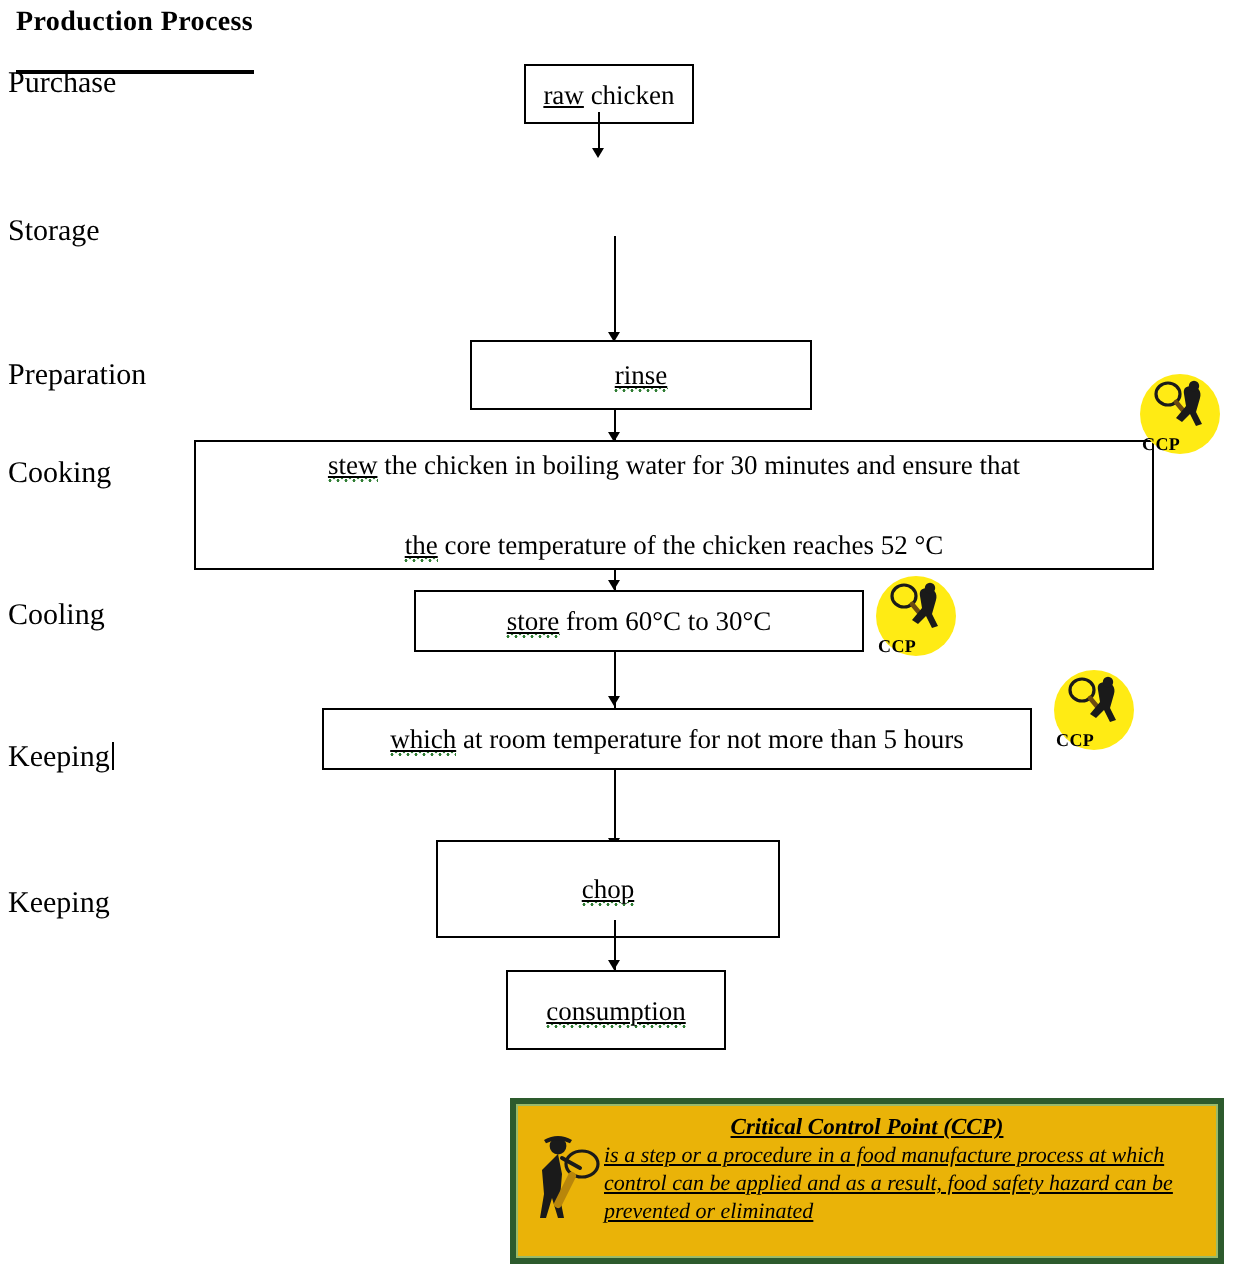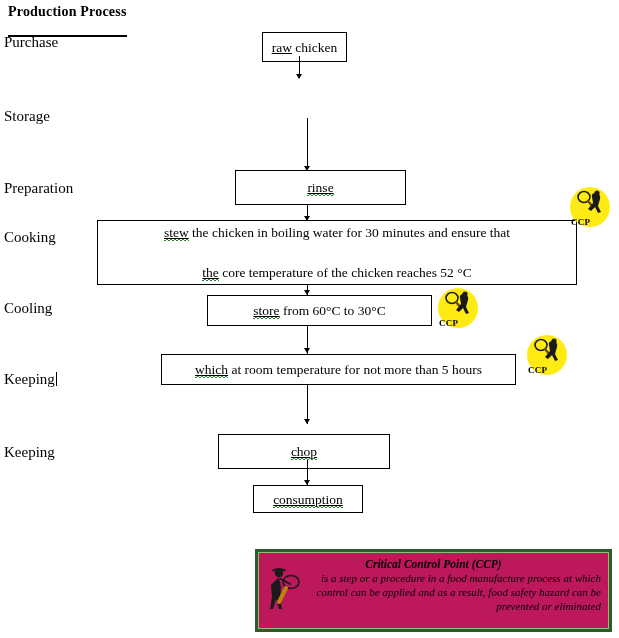--- a/index.html
+++ b/index.html
@@ -78,32 +78,33 @@
     position:absolute;left:1px;bottom:2px;
     font-size:9px;font-weight:bold;
     font-family:"Liberation Serif","DejaVu Serif",serif;
     letter-spacing:.2px;color:#000;
   }
 
   
   .legend{
     position:absolute;
     box-sizing:border-box;
-    background:#be185d;
+    background:#eab308;
     border:3px solid #2d5b2d;
     outline:1px solid #9aba6a;
     outline-offset:-4px;
+    text-decoration:underline;
   }
   .legend-title{
     text-align:center;font-weight:bold;font-style:italic;
     font-size:11.5px;line-height:14px;margin-top:5px;
   }
   .legend-body{
     font-style:italic;font-size:11px;line-height:14px;
-    text-align:right;padding:0 8px 0 44px;
+    text-align:left;padding:0 8px 0 44px;
   }
   .legend svg{position:absolute;left:8px;top:14px;}
 </style>
 </head>
 <body>
 
 <div id="canvas">
 
   <div class="page-title">Production Process</div>
 
@@ -175,27 +176,27 @@
     <div class="disc"></div>
     <svg width="30" height="30" viewBox="0 0 30 30">
       <ellipse cx="9" cy="7" rx="6" ry="5.5" fill="none" stroke="#1a1a1a" stroke-width="1.6"></ellipse>
       <path d="M13 11 L18 17" stroke="#6b4a12" stroke-width="2.4" stroke-linecap="round"></path>
       <path d="M21 3 c3 0 5 3 4 6 l-2 7 3 6 -3 1 -3 -6 -4 4 -3 -2 5 -6 -1 -6 c-0.5 -3 1 -4 4 -4 z" fill="#1a1a1a"></path>
       <circle cx="22" cy="3" r="2.6" fill="#1a1a1a"></circle>
     </svg>
     <div class="ccp-text">CCP</div>
   </div>
 
-  <div class="node" style="left:218px;top:434px;width:172px;height:35px">
+  <div class="node" style="left:218px;top:420px;width:172px;height:49px">
     <span class="txt"><span class="sq sqline">chop</span></span>
   </div>
   <div class="conn" style="left:307px;top:460px;height:25px"></div>
   <div class="arrowhead" style="left:304px;top:480px"></div>
 
-  <div class="node" style="left:253px;top:485px;width:110px;height:28px">
+  <div class="node" style="left:253px;top:485px;width:110px;height:40px">
     <span class="txt"><span class="sq sqline">consumption</span></span>
   </div>
 
   <div class="legend" style="left:255px;top:549px;width:357px;height:83px">
     <svg width="34" height="48" viewBox="0 0 34 48">
       <circle cx="13" cy="7" r="4.2" fill="#1a1a1a"></circle>
       <path d="M6 4 q7 -4 14 0 l-1 1.6 q-6 -3 -12 0 z" fill="#1a1a1a"></path>
       <path d="M13 11 l2 10 -1 12 2 10 -3 0 -3 -10 -3 10 -3 0 2 -12 -1 -12 z" fill="#1a1a1a"></path>
       <path d="M15 13 l9 5" stroke="#1a1a1a" stroke-width="2" stroke-linecap="round"></path>
       <ellipse cx="25" cy="16" rx="8" ry="6.5" fill="none" stroke="#1a1a1a" stroke-width="1.6"></ellipse>

